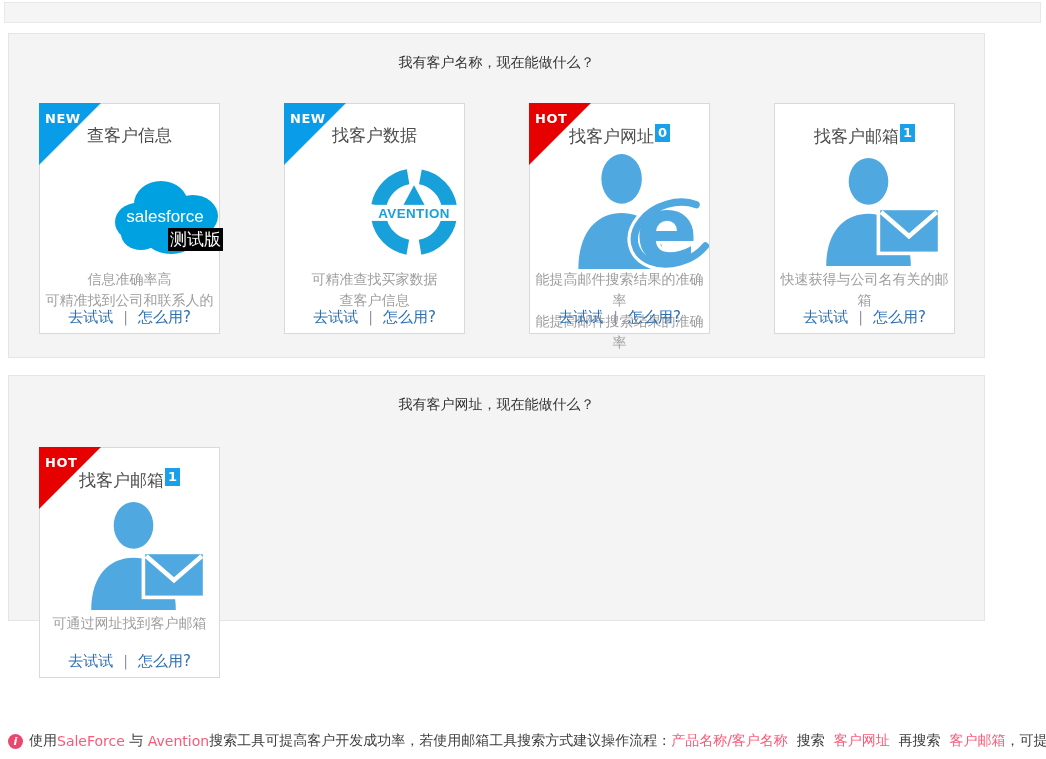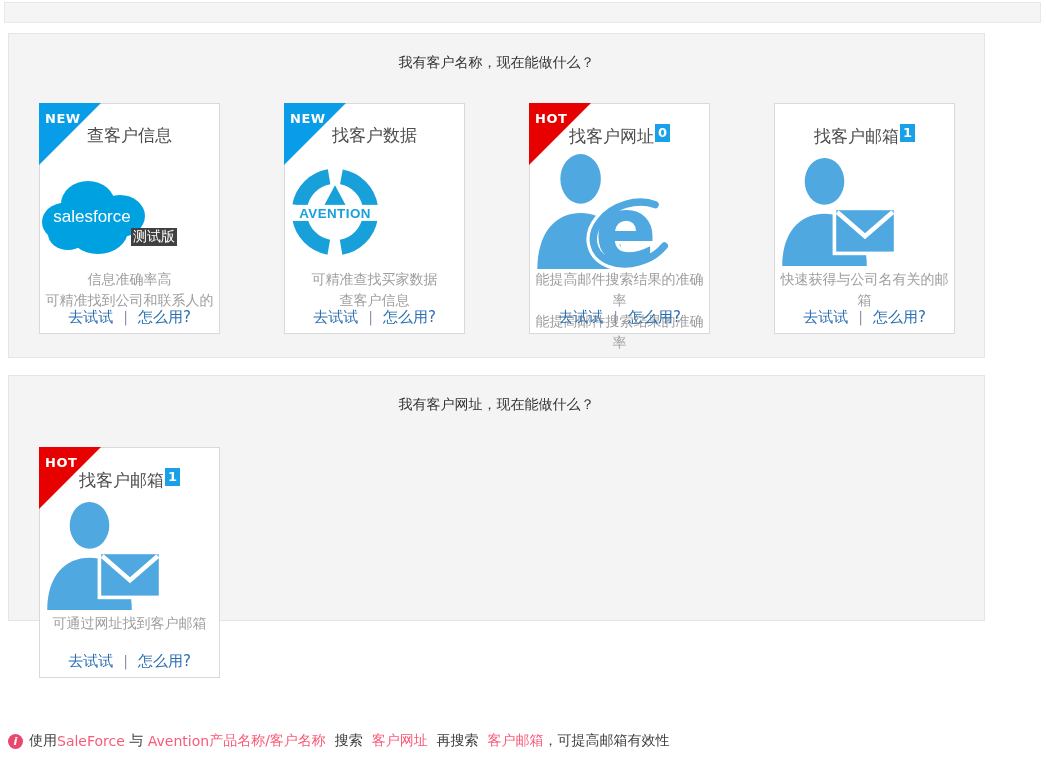--- a/index.html
+++ b/index.html
@@ -30,25 +30,25 @@
   .ribbon span { position: absolute; top: 8px; left: 6px; color: #ffffff;
     font-size: 13px; font-weight: bold; letter-spacing: .5px; }
 
   .card-title { position: absolute; top: 20px; width: 100%; text-align: center;
     font-size: 17px; color: #4d4d4d; white-space: nowrap; }
   .count-badge { display: inline-block; background: #1aa0e8; color: #ffffff;
     font-size: 13px; font-weight: bold; min-width: 15px; height: 18px; line-height: 18px;
     text-align: center; vertical-align: 5px; margin-left: 1px; }
 
   .icon-area { position: absolute; top: 50px; left: 0; width: 100%; height: 115px;
-    display: flex; align-items: center; justify-content: flex-start; }
+    display: flex; align-items: center; justify-content: flex-end; }
 
   .sf-logo { position: relative; width: 106px; height: 80px; margin-top: 8px; }
-  .sf-sub { position: absolute; left: 55px; top: 52px; background: #404040; color: #ffffff;
-    font-size: 14px; padding: 0 2px; white-space: nowrap; margin-left: 36px; }
+  .sf-sub { position: absolute; left: 55px; top: 52px; background: #000000; color: #ffffff;
+    font-size: 17px; padding: 0 2px; white-space: nowrap; }
 
   .desc { position: absolute; top: 165px; width: 100%; text-align: center;
     font-size: 14px; line-height: 21px; color: #9e9e9e; }
 
   .links { position: absolute; top: 204px; width: 100%; text-align: center; font-size: 15px; }
   .links a { color: #2b6fb2; text-decoration: none; cursor: pointer; }
   .links .sep { color: #8f8faa; margin: 0 10px; font-size: 14px; }
 
   .footer { position: absolute; left: 8px; top: 731px; height: 20px;
     display: flex; align-items: center; font-size: 14px; color: #3d3d3d; white-space: nowrap; }
@@ -182,19 +182,20 @@
     </div>
   </div>
 </div>
 
 <div class="footer">
   <span class="info-icon">i</span>
   <span>使用</span>
     <span class="hl">SaleForce</span>
     <span>&nbsp;与&nbsp;</span>
     <span class="hl">Avention</span>
+    <span>搜索工具可提高客户开发成功率，若使用邮箱工具搜索方式建议操作流程：</span>
     <span class="hl">产品名称/客户名称</span>
     <span>&nbsp;&nbsp;搜索&nbsp;&nbsp;</span>
     <span class="hl">客户网址</span>
     <span>&nbsp;&nbsp;再搜索&nbsp;&nbsp;</span>
     <span class="hl">客户邮箱</span>
     <span>，可提高邮箱有效性</span>
 </div>
 
 </body></html>

